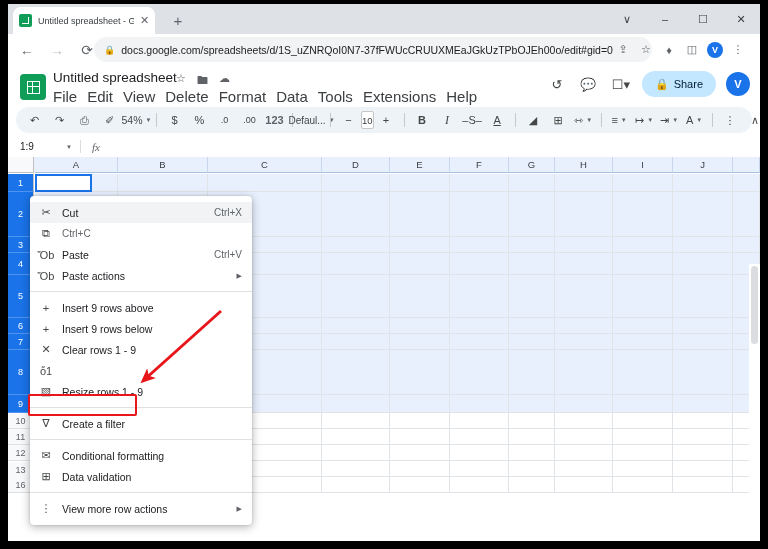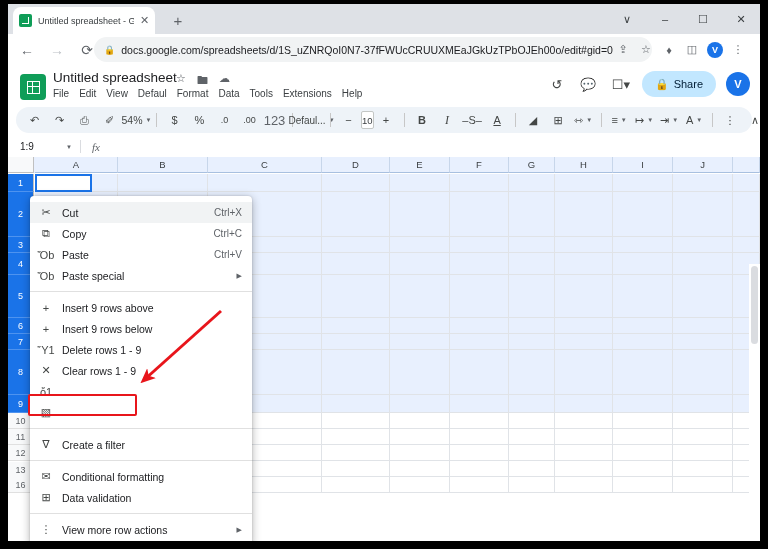--- a/index.html
+++ b/index.html
@@ -49,36 +49,36 @@
 
   .docbar{position:absolute;left:0;top:0;width:752px;height:41px;}
   .sheets-logo{position:absolute;left:12px;top:8px;width:26px;height:26px;border-radius:4px;background:#0f9d58;
        display:flex;align-items:center;justify-content:center;}
   .sheets-logo .inner{width:13px;height:13px;border:1.5px solid #fff;box-sizing:border-box;position:relative;}
   .sheets-logo .inner::before{content:"";position:absolute;left:0;top:4px;width:100%;height:1.2px;background:#fff;}
   .sheets-logo .inner::after{content:"";position:absolute;left:4.5px;top:0;width:1.2px;height:100%;background:#fff;}
   .doctitle{position:absolute;left:45px;top:4px;font-size:13.5px;color:#202124;}
   .docicons{position:absolute;left:168px;top:6px;display:flex;gap:11px;color:#5f6368;font-size:11px;}
   .menubar{position:absolute;left:45px;top:22px;display:flex;gap:10px;}
-  .menubar span{font-size:10px;color:#3c4043;}
+  .menubar span{font-size:15px;color:#3c4043;}
 
   .headright{position:absolute;right:10px;top:5px;display:flex;align-items:center;gap:10px;}
   .hicon{width:22px;height:22px;display:flex;align-items:center;justify-content:center;color:#444746;font-size:13px;}
   .sharebtn{display:flex;align-items:center;gap:5px;height:26px;padding:0 13px;border-radius:14px;
        background:#c2e7ff;color:#001d35;font-size:11px;}
   .avatar-lg{width:24px;height:24px;border-radius:50%;background:#1a73e8;color:#fff;font-size:11px;
        display:flex;align-items:center;justify-content:center;font-weight:bold;}
 
   .toolbar{position:absolute;left:8px;top:41px;width:736px;height:26px;background:#eef3f8;border-radius:13px;
        display:flex;align-items:center;padding:0 6px;box-sizing:border-box;}
   .tb{height:22px;min-width:19px;padding:0 3px;display:flex;align-items:center;justify-content:center;
       color:#444746;font-size:11px;white-space:nowrap;}
   .tb.zoom{font-size:10.5px;padding:0 5px;}
   .tb.small{font-size:9px;}
-  .tb.num123{font-size:13px;color:#5f6368;}
+  .tb.num123{font-size:11px;color:#5f6368;font-weight:bold;}
   .tbsep{width:1px;height:14px;background:#c7c7c7;margin:0 5px;flex:none;}
   .tb.fontname{font-size:10px;padding:0 4px;}
   .fsbox{width:23px;height:16px;border:1px solid #c4c7c5;border-radius:2px;background:#fff;
        display:flex;align-items:center;justify-content:center;font-size:9.5px;color:#3c4043;}
   .tb .caret{font-size:6px;margin-left:3px;color:#5f6368;}
   .tb.bold{font-weight:bold;font-size:11px;}
   .tb.ital{font-style:italic;font-family:"Liberation Serif",serif;font-size:12px;}
   .tb.underlineA{text-decoration:underline;}
 
   .fbar{position:absolute;left:0;top:70px;width:752px;height:21px;background:#fff;display:flex;align-items:center;}
@@ -173,21 +173,21 @@
       <div class="doctitle">Untitled spreadsheet</div>
       <div class="docicons">
         <span>☆</span>
         <span>🖿</span>
         <span>☁</span>
       </div>
       <div class="menubar">
         <span>File</span>
         <span>Edit</span>
         <span>View</span>
-        <span>Defaul</span>
+        <span>Delete</span>
         <span>Format</span>
         <span>Data</span>
         <span>Tools</span>
         <span>Extensions</span>
         <span>Help</span>
       </div>
       <div class="headright">
         <div class="hicon">↺</div>
         <div class="hicon">💬</div>
         <div class="hicon">☐▾</div>
@@ -450,55 +450,51 @@
   </div>
 
   <div class="ctxmenu" id="ctxmenu">
         <div class="mi hl">
           <span class="ic">✂</span>
           <span class="lbl">Cut</span>
           <span class="acc">Ctrl+X</span>
         </div>
         <div class="mi">
           <span class="ic">⧉</span>
-          <span class="lbl">Copy</span>
           <span class="acc">Ctrl+C</span>
         </div>
         <div class="mi">
           <span class="ic">Ὄb</span>
           <span class="lbl">Paste</span>
           <span class="acc">Ctrl+V</span>
         </div>
         <div class="mi">
           <span class="ic">Ὄb</span>
-          <span class="lbl">Paste special</span>
+          <span class="lbl">Paste actions</span>
           <span class="arw">▶</span>
         </div>
         <div class="msep"></div>
         <div class="mi">
           <span class="ic">+</span>
           <span class="lbl">Insert 9 rows above</span>
         </div>
         <div class="mi">
           <span class="ic">+</span>
           <span class="lbl">Insert 9 rows below</span>
         </div>
         <div class="mi">
-          <span class="ic">Ὕ1</span>
-          <span class="lbl">Delete rows 1 - 9</span>
-        </div>
-        <div class="mi">
           <span class="ic">✕</span>
           <span class="lbl">Clear rows 1 - 9</span>
         </div>
         <div class="mi">
           <span class="ic">ὄ1</span>
         </div>
         <div class="mi">
           <span class="ic">▧</span>
+          <span class="lbl">Resize rows 1 - 9</span>
         </div>
         <div class="msep"></div>
         <div class="mi">
           <span class="ic">∇</span>
           <span class="lbl">Create a filter</span>
         </div>
         <div class="msep"></div>
         <div class="mi">
           <span class="ic">✉</span>
           <span class="lbl">Conditional formatting</span>

